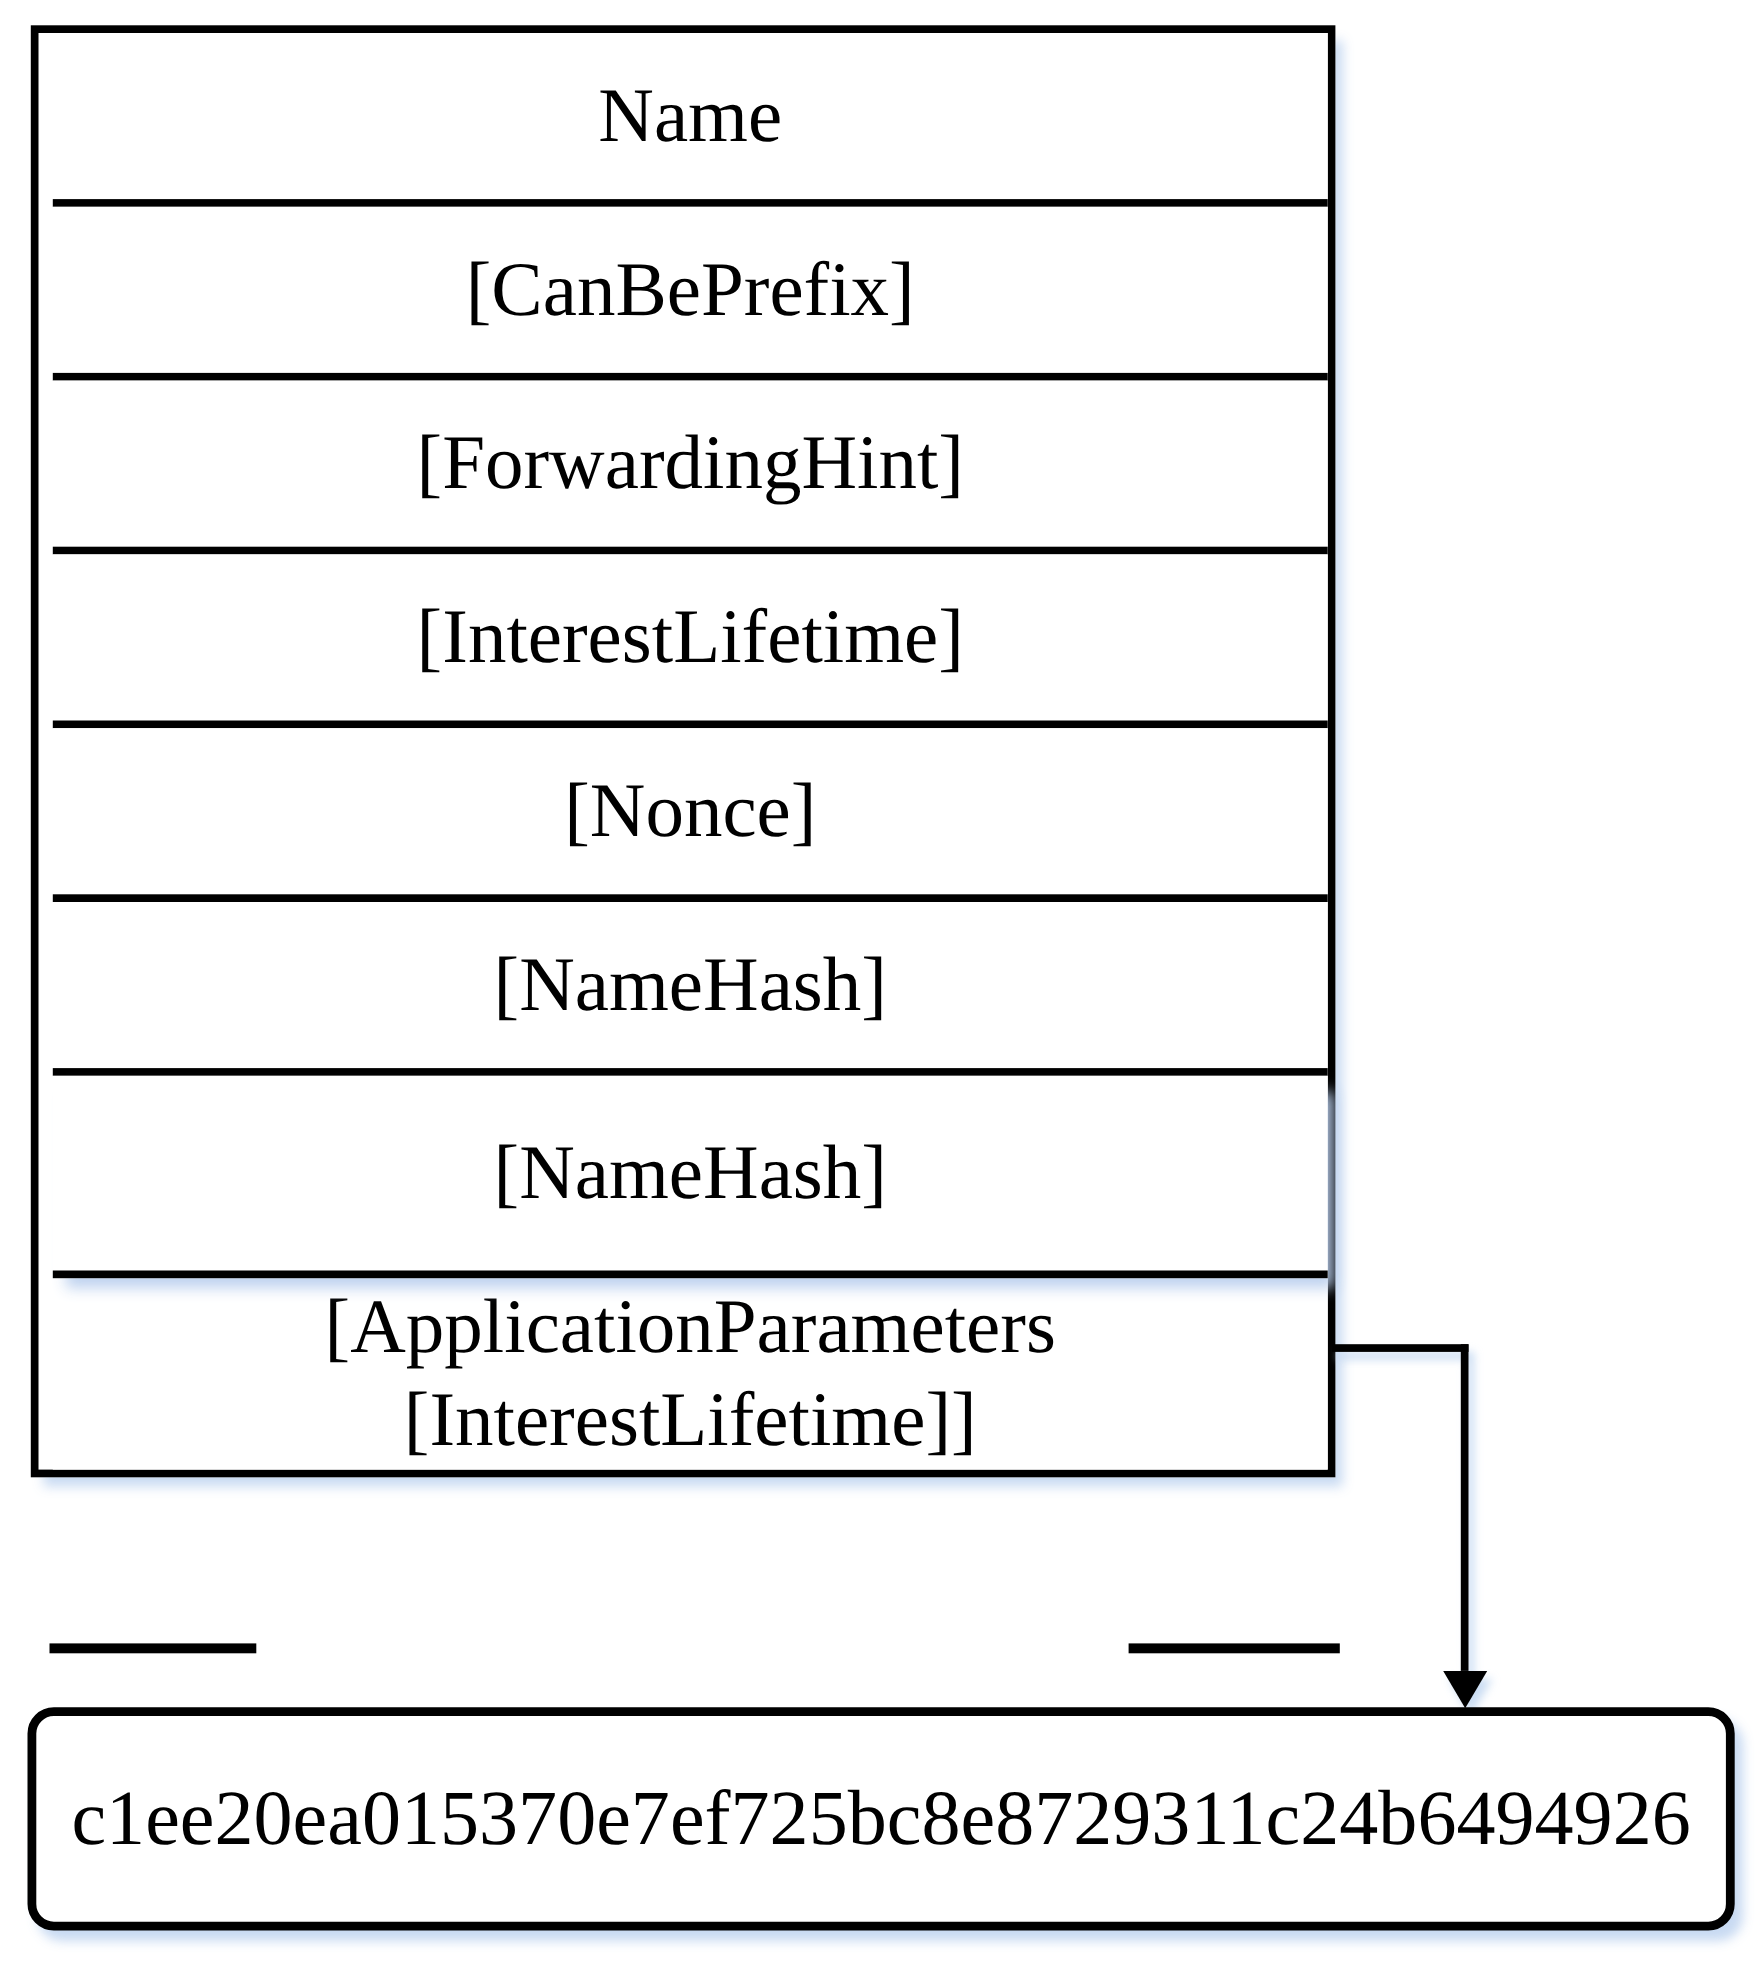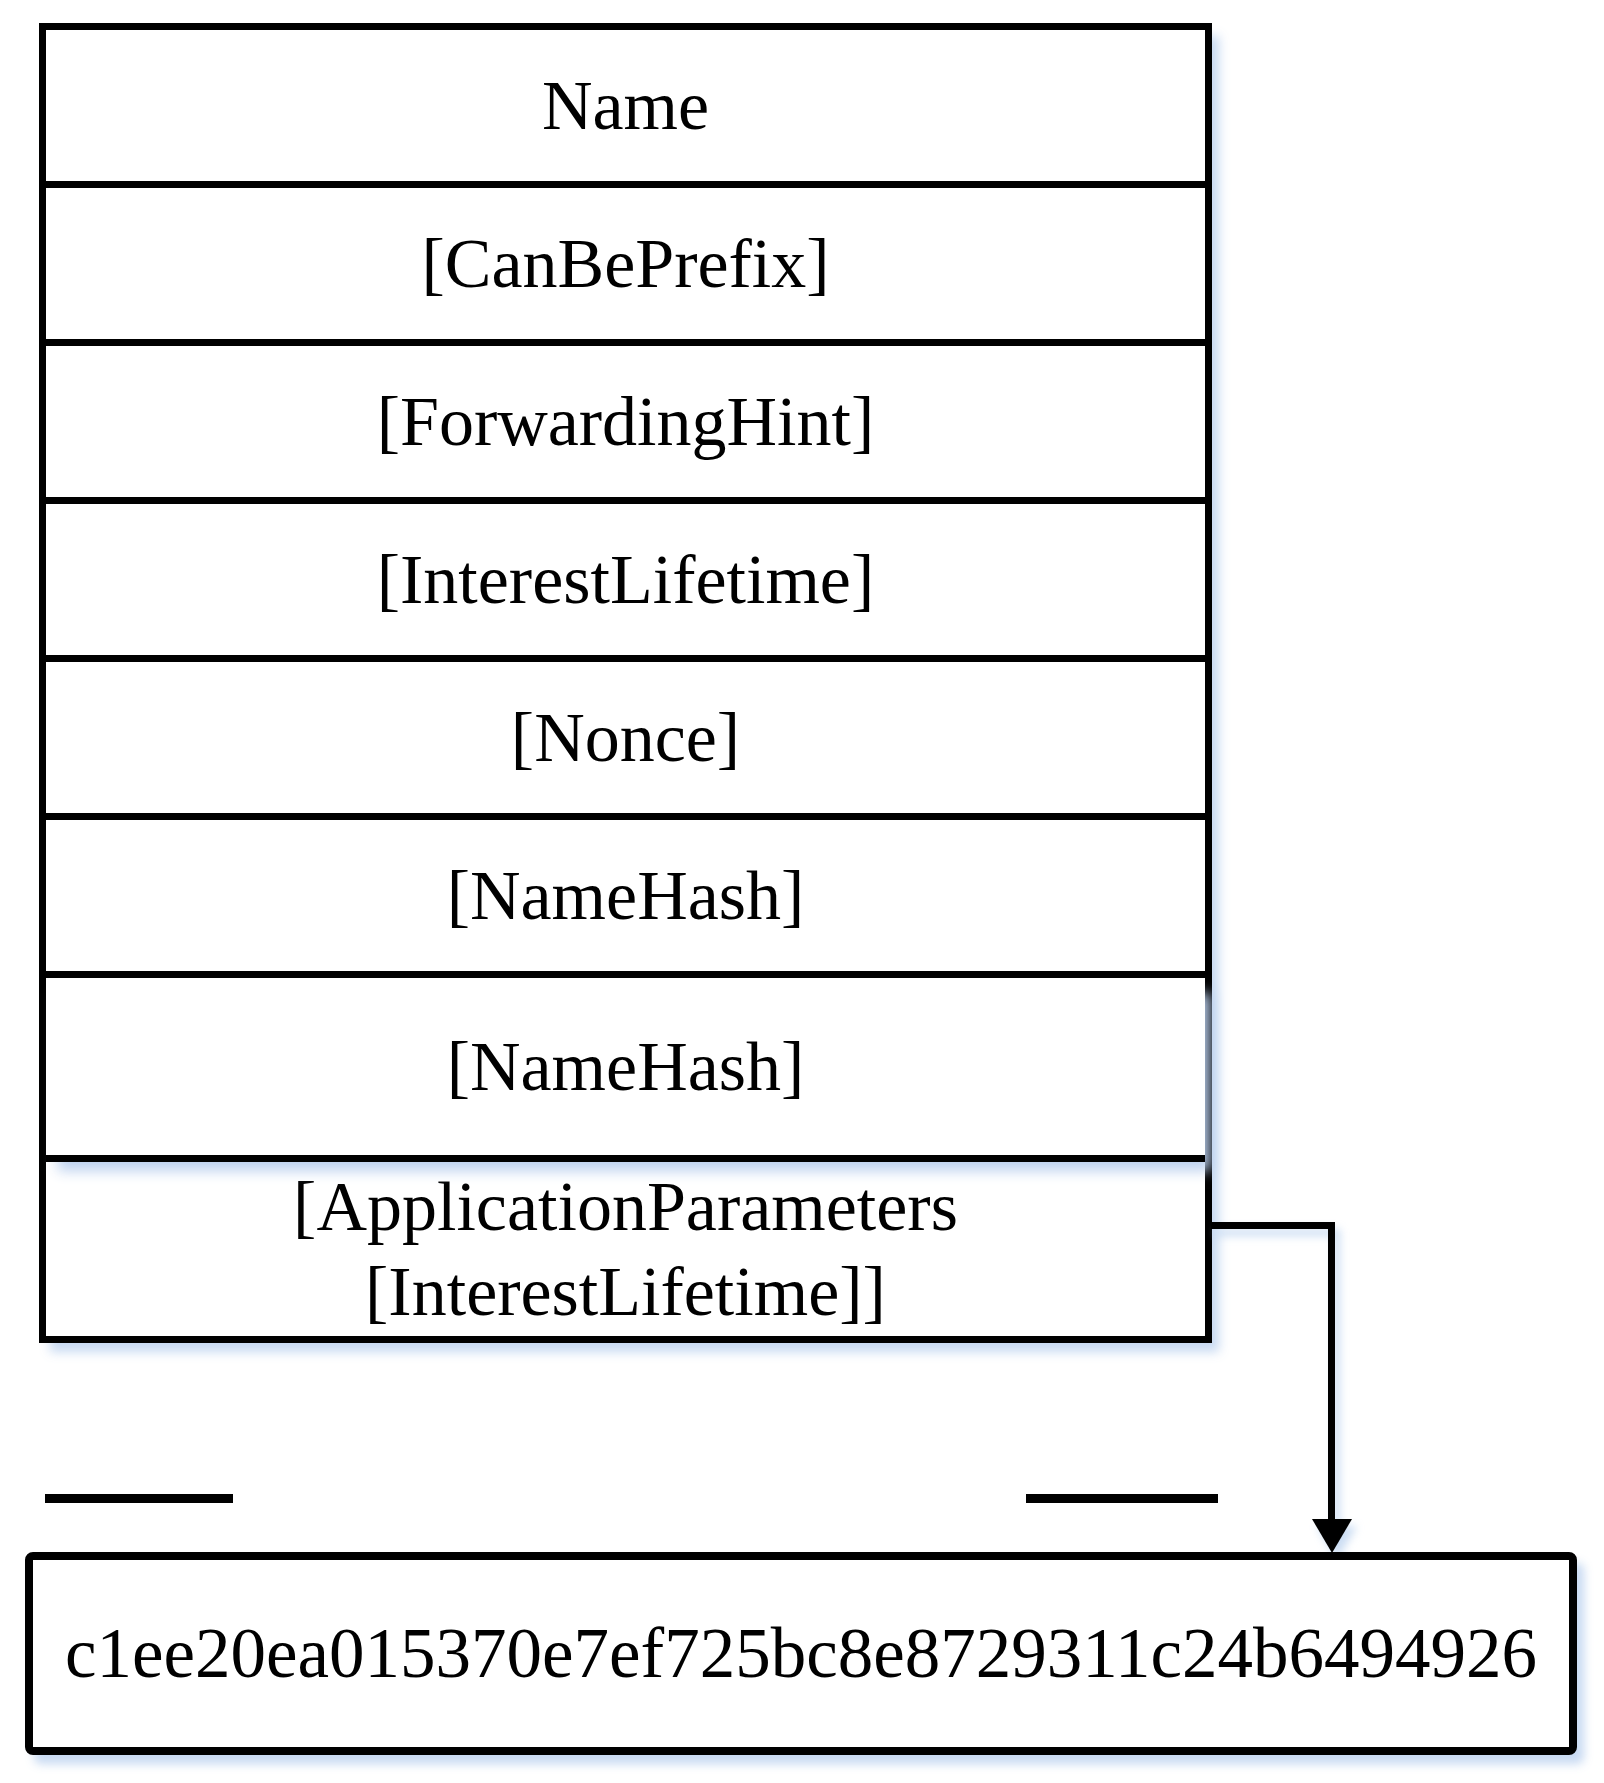--- a/index.html
+++ b/index.html
@@ -13,26 +13,27 @@
     height: 1783px;
     background: #ffffff;
     font-family: "Liberation Serif", "DejaVu Serif", serif;
     color: #000000;
     overflow: hidden;
   }
 
   
   .packet-table {
     position: absolute;
-    left: 39px;
+    left: 28px;
     top: 23px;
     width: 1159px;              
     border: 7px solid #000;
     background: #ffffff;
     box-shadow: 9px 11px 10px -2px rgba(190, 212, 240, 0.85);
+    padding-left: 13px;
   }
   .field-row {
     position: relative;
     height: 151px;
     border-bottom: 7px solid #000;
     display: flex;
     align-items: center;
     justify-content: center;
     font-size: 70px;
     line-height: 1;
@@ -95,21 +96,21 @@
   }
 
   
   .hash-box {
     position: absolute;
     left: 25px;
     top: 1552px;
     width: 1536px;              
     height: 187px;
     border: 8px solid #000;
-    border-radius: 8px;
+    border-radius: 24px;
     background: #ffffff;
     display: flex;
     align-items: center;
     justify-content: center;
     box-shadow: 8px 10px 10px -1px rgba(190, 212, 240, 0.85);
   }
   .hash-text {
     font-size: 71px;
     line-height: 1;
     white-space: nowrap;

